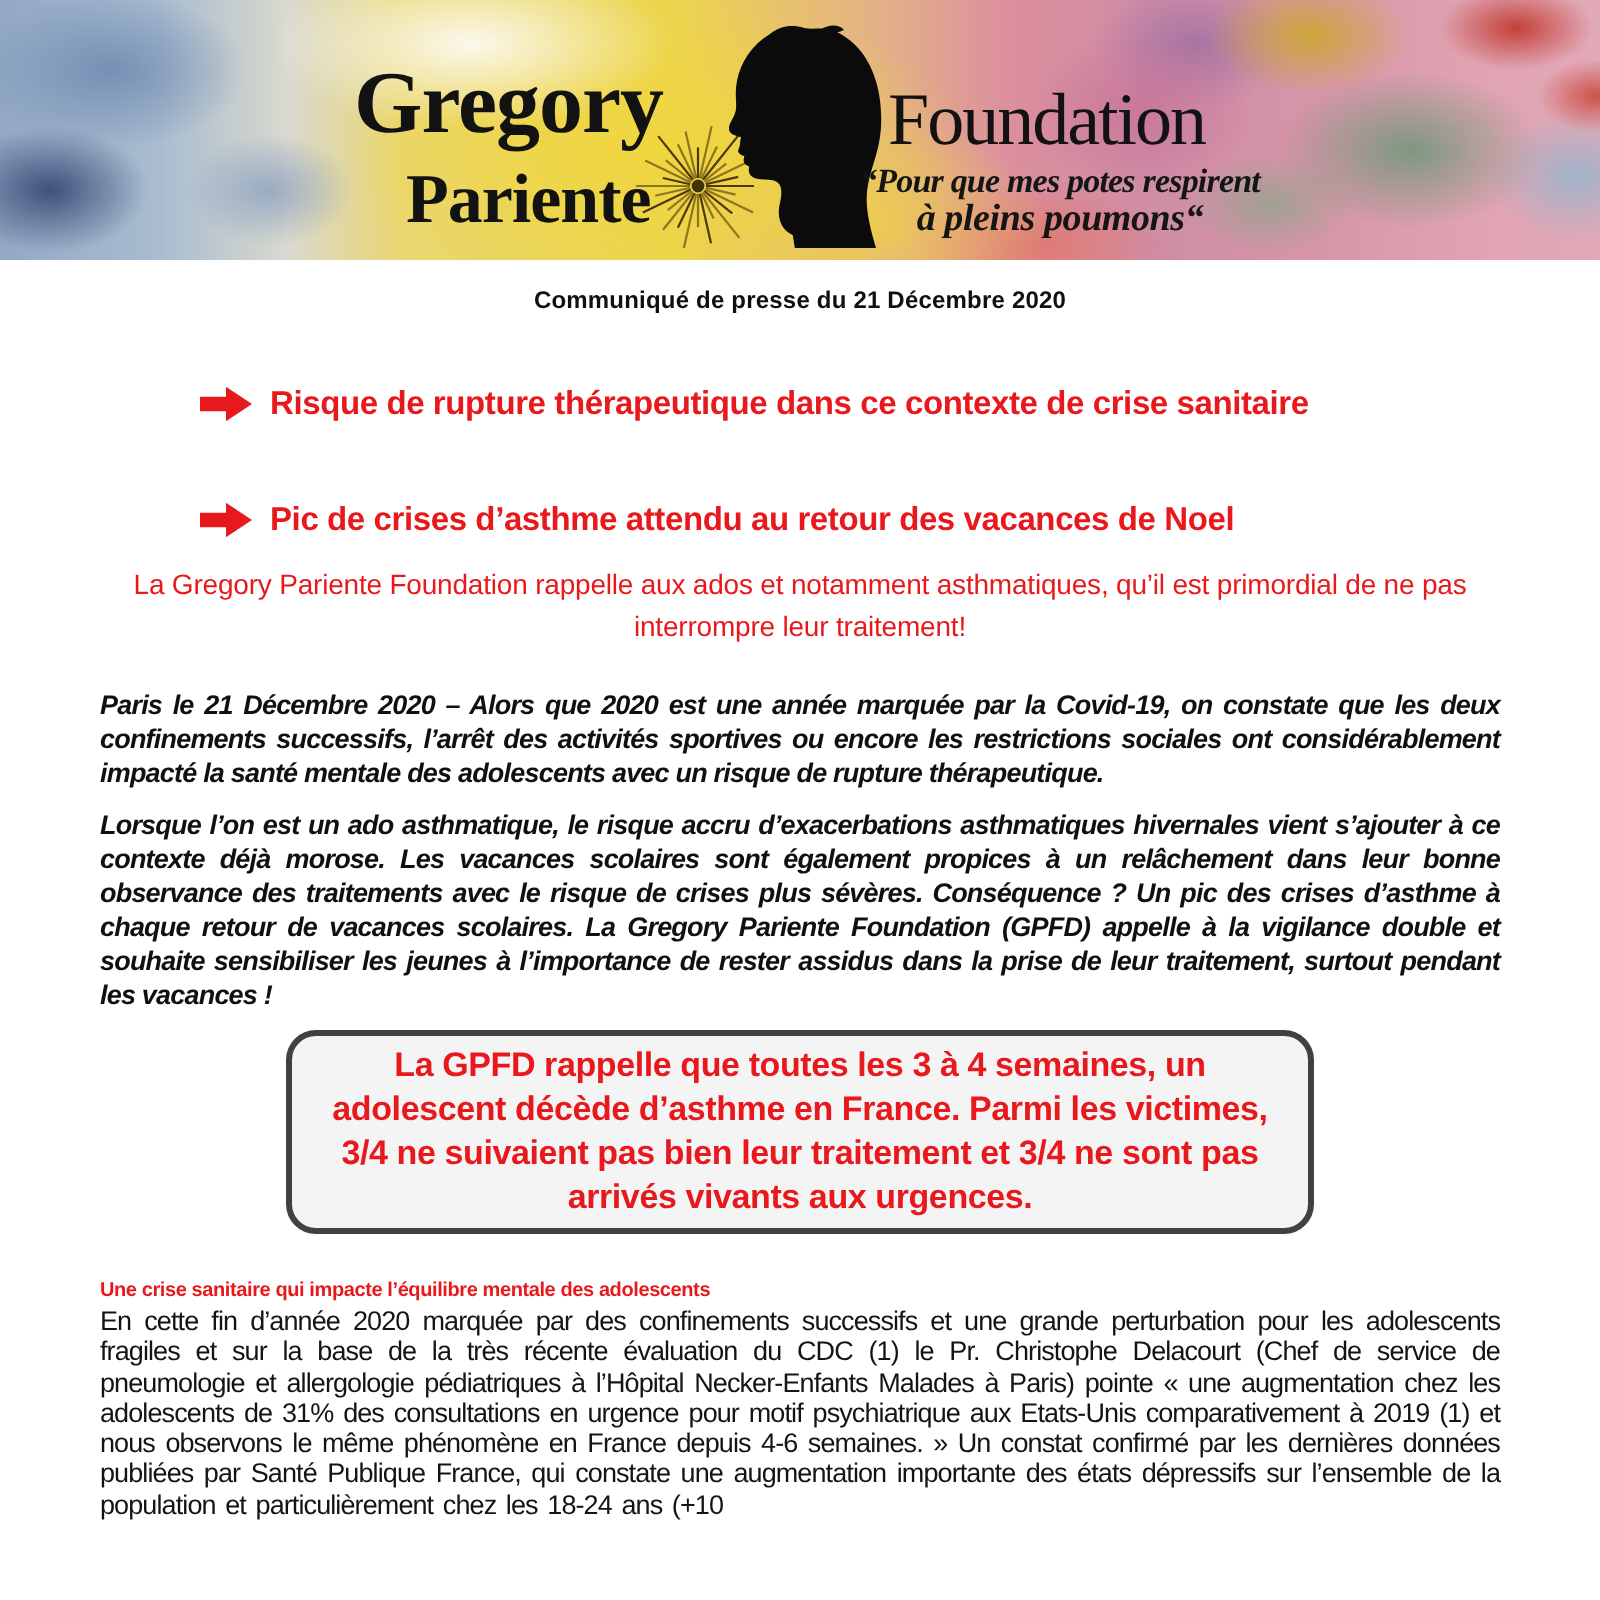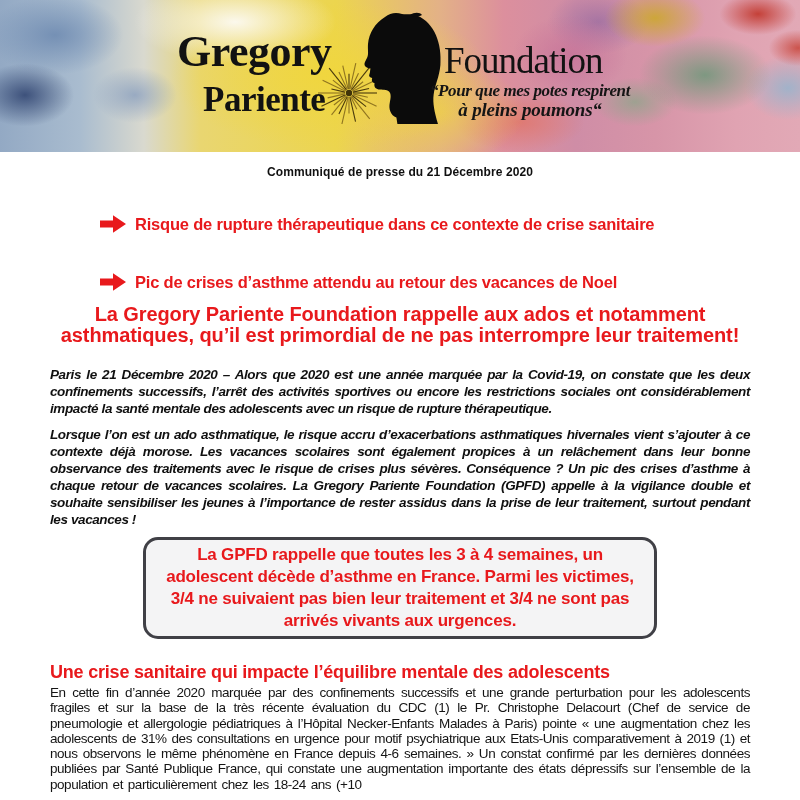--- a/index.html
+++ b/index.html
@@ -2,21 +2,21 @@
 <html><head>
 <meta charset="utf-8">
 <style>
   html,body{margin:0;padding:0;background:#ffffff;}
   .page{
     position:relative;width:800px;height:800px;overflow:hidden;background:#ffffff;
     font-family:"Liberation Sans",sans-serif;color:#141414;
   }
   
   .banner{
-    position:relative;width:800px;height:152px;overflow:hidden;
+    position:relative;width:800px;height:130px;overflow:hidden;
     background:
       radial-gradient(ellipse 70px 45px at 25px 95px, rgba(45,65,110,0.85), rgba(45,65,110,0) 70%),
       radial-gradient(ellipse 95px 55px at 55px 35px, rgba(112,140,178,0.9), rgba(112,140,178,0) 72%),
       radial-gradient(ellipse 60px 40px at 135px 95px, rgba(128,152,188,0.7), rgba(128,152,188,0) 70%),
       radial-gradient(ellipse 135px 55px at 235px 22px, rgba(252,250,244,0.95), rgba(252,250,244,0) 75%),
       radial-gradient(ellipse 205px 95px at 330px 75px, rgba(240,214,62,0.98), rgba(240,214,62,0) 78%),
       radial-gradient(ellipse 120px 70px at 435px 112px, rgba(238,208,72,0.8), rgba(238,208,72,0) 75%),
       radial-gradient(ellipse 90px 42px at 520px 122px, rgba(224,118,108,0.85), rgba(224,118,108,0) 72%),
       radial-gradient(ellipse 80px 55px at 570px 55px, rgba(198,110,150,0.7), rgba(198,110,150,0) 72%),
       radial-gradient(ellipse 70px 40px at 655px 18px, rgba(204,168,46,0.9), rgba(204,168,46,0) 72%),
@@ -37,26 +37,26 @@
   .tagline-1{font-size:17px;line-height:18px;letter-spacing:-0.4px;}
   .tagline-2{font-size:19px;line-height:19px;letter-spacing:-0.2px;}
   
   .dateline{margin-top:13px;text-align:center;font-size:12px;font-weight:bold;color:#101010;letter-spacing:0.1px;}
   .title-box{box-sizing:border-box;width:657px;height:89px;margin:24px auto 0;background:#f4f4f5;border:2px solid #97979f;border-radius:13px;display:flex;align-items:center;justify-content:center;}
   .title-text{text-align:center;font-size:27px;font-weight:bold;color:#7d81b2;line-height:1.16;letter-spacing:0.2px;}
   .bullets{margin:26px 0 0 100px;}
   .bullet-row{display:flex;align-items:flex-start;height:22px;margin-top:36px;}
   .arrow-icon{flex:0 0 auto;width:26px;height:18px;margin-right:9px;background:#e8191c;clip-path:polygon(0 30%,50% 30%,50% 2%,100% 50%,50% 98%,50% 70%,0 70%);}
   .bullet-text{font-size:16.5px;font-weight:bold;color:#e8191c;letter-spacing:-0.2px;white-space:nowrap;}
-  .alert{width:690px;margin:9px auto 0;text-align:center;font-size:20px;font-weight:bold;color:#e8191c;line-height:21px;letter-spacing:-0.1px;}
+  .alert{width:690px;margin:9px auto 0;text-align:center;font-size:14px;font-weight:normal;color:#e8191c;line-height:21px;letter-spacing:-0.1px;}
   .lead{margin:20px 50px 0;}
   .lead p{margin:0 0 9px;font-size:13.5px;font-weight:bold;font-style:italic;color:#101010;text-align:justify;line-height:17px;letter-spacing:-0.4px;}
   .highlight-box{box-sizing:border-box;width:514px;margin:3px auto 0;background:#f4f4f5;border:3px solid #404046;border-radius:15px;padding:4px 18px;}
   .highlight-text{text-align:center;font-size:17px;font-weight:bold;color:#e8191c;line-height:22px;letter-spacing:-0.2px;}
-  .section-heading{margin:23px 50px 0;font-size:18px;font-weight:bold;color:#e8191c;letter-spacing:-0.2px;}
+  .section-heading{margin:23px 50px 0;font-size:10px;font-weight:bold;color:#e8191c;letter-spacing:-0.2px;}
   .body-paragraph{margin:2px 50px 0;font-size:13.5px;color:#141414;text-align:justify;line-height:15.3px;letter-spacing:-0.45px;word-spacing:1.5px;}
 </style>
 </head>
 <body>
 
 <div class="page">
 
   <header class="banner">
     <div class="brand-first">Gregory</div>
     <div class="brand-last">Pariente</div>

